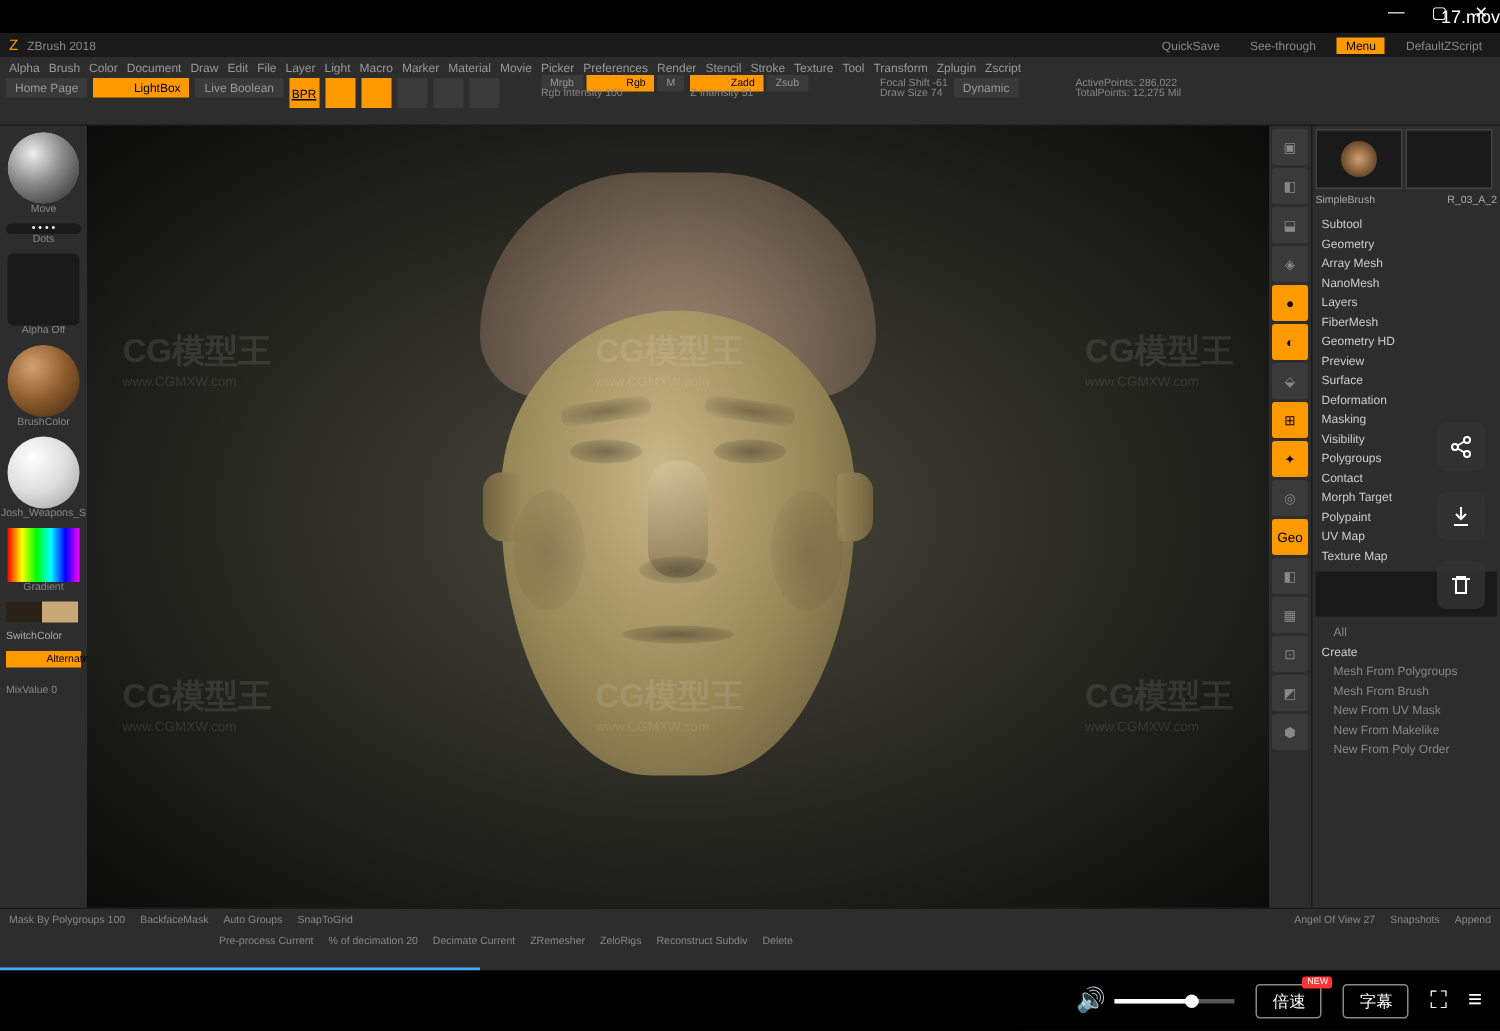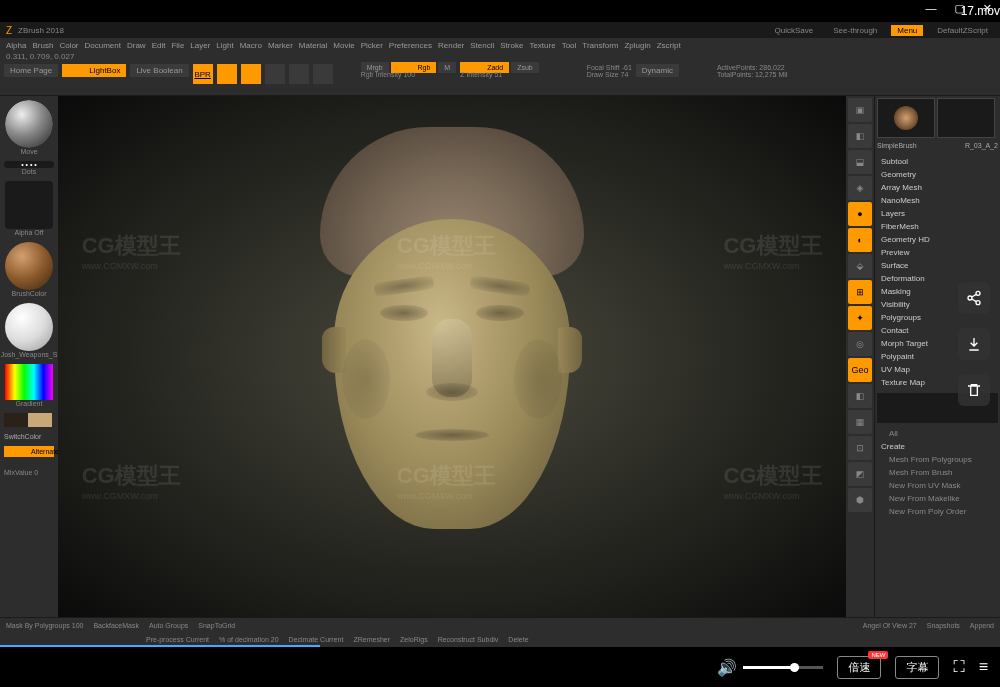--- a/index.html
+++ b/index.html
@@ -125,21 +125,20 @@
       <span>Render</span>
       <span>Stencil</span>
       <span>Stroke</span>
       <span>Texture</span>
       <span>Tool</span>
       <span>Transform</span>
       <span>Zplugin</span>
       <span>Zscript</span>
     </div>
 
-    <div class="coords">0.311, 0.709, 0.027</div>
 
     <div class="toolbar-row">
       <span class="tb-btn">Home Page</span>
       <span class="tb-btn active">LightBox</span>
       <span class="tb-btn">Live Boolean</span>
       <span class="tb-icon orange">BPR</span>
       <span class="tb-icon orange"></span>
       <span class="tb-icon orange"></span>
       <span class="tb-icon"></span>
       <span class="tb-icon"></span>

